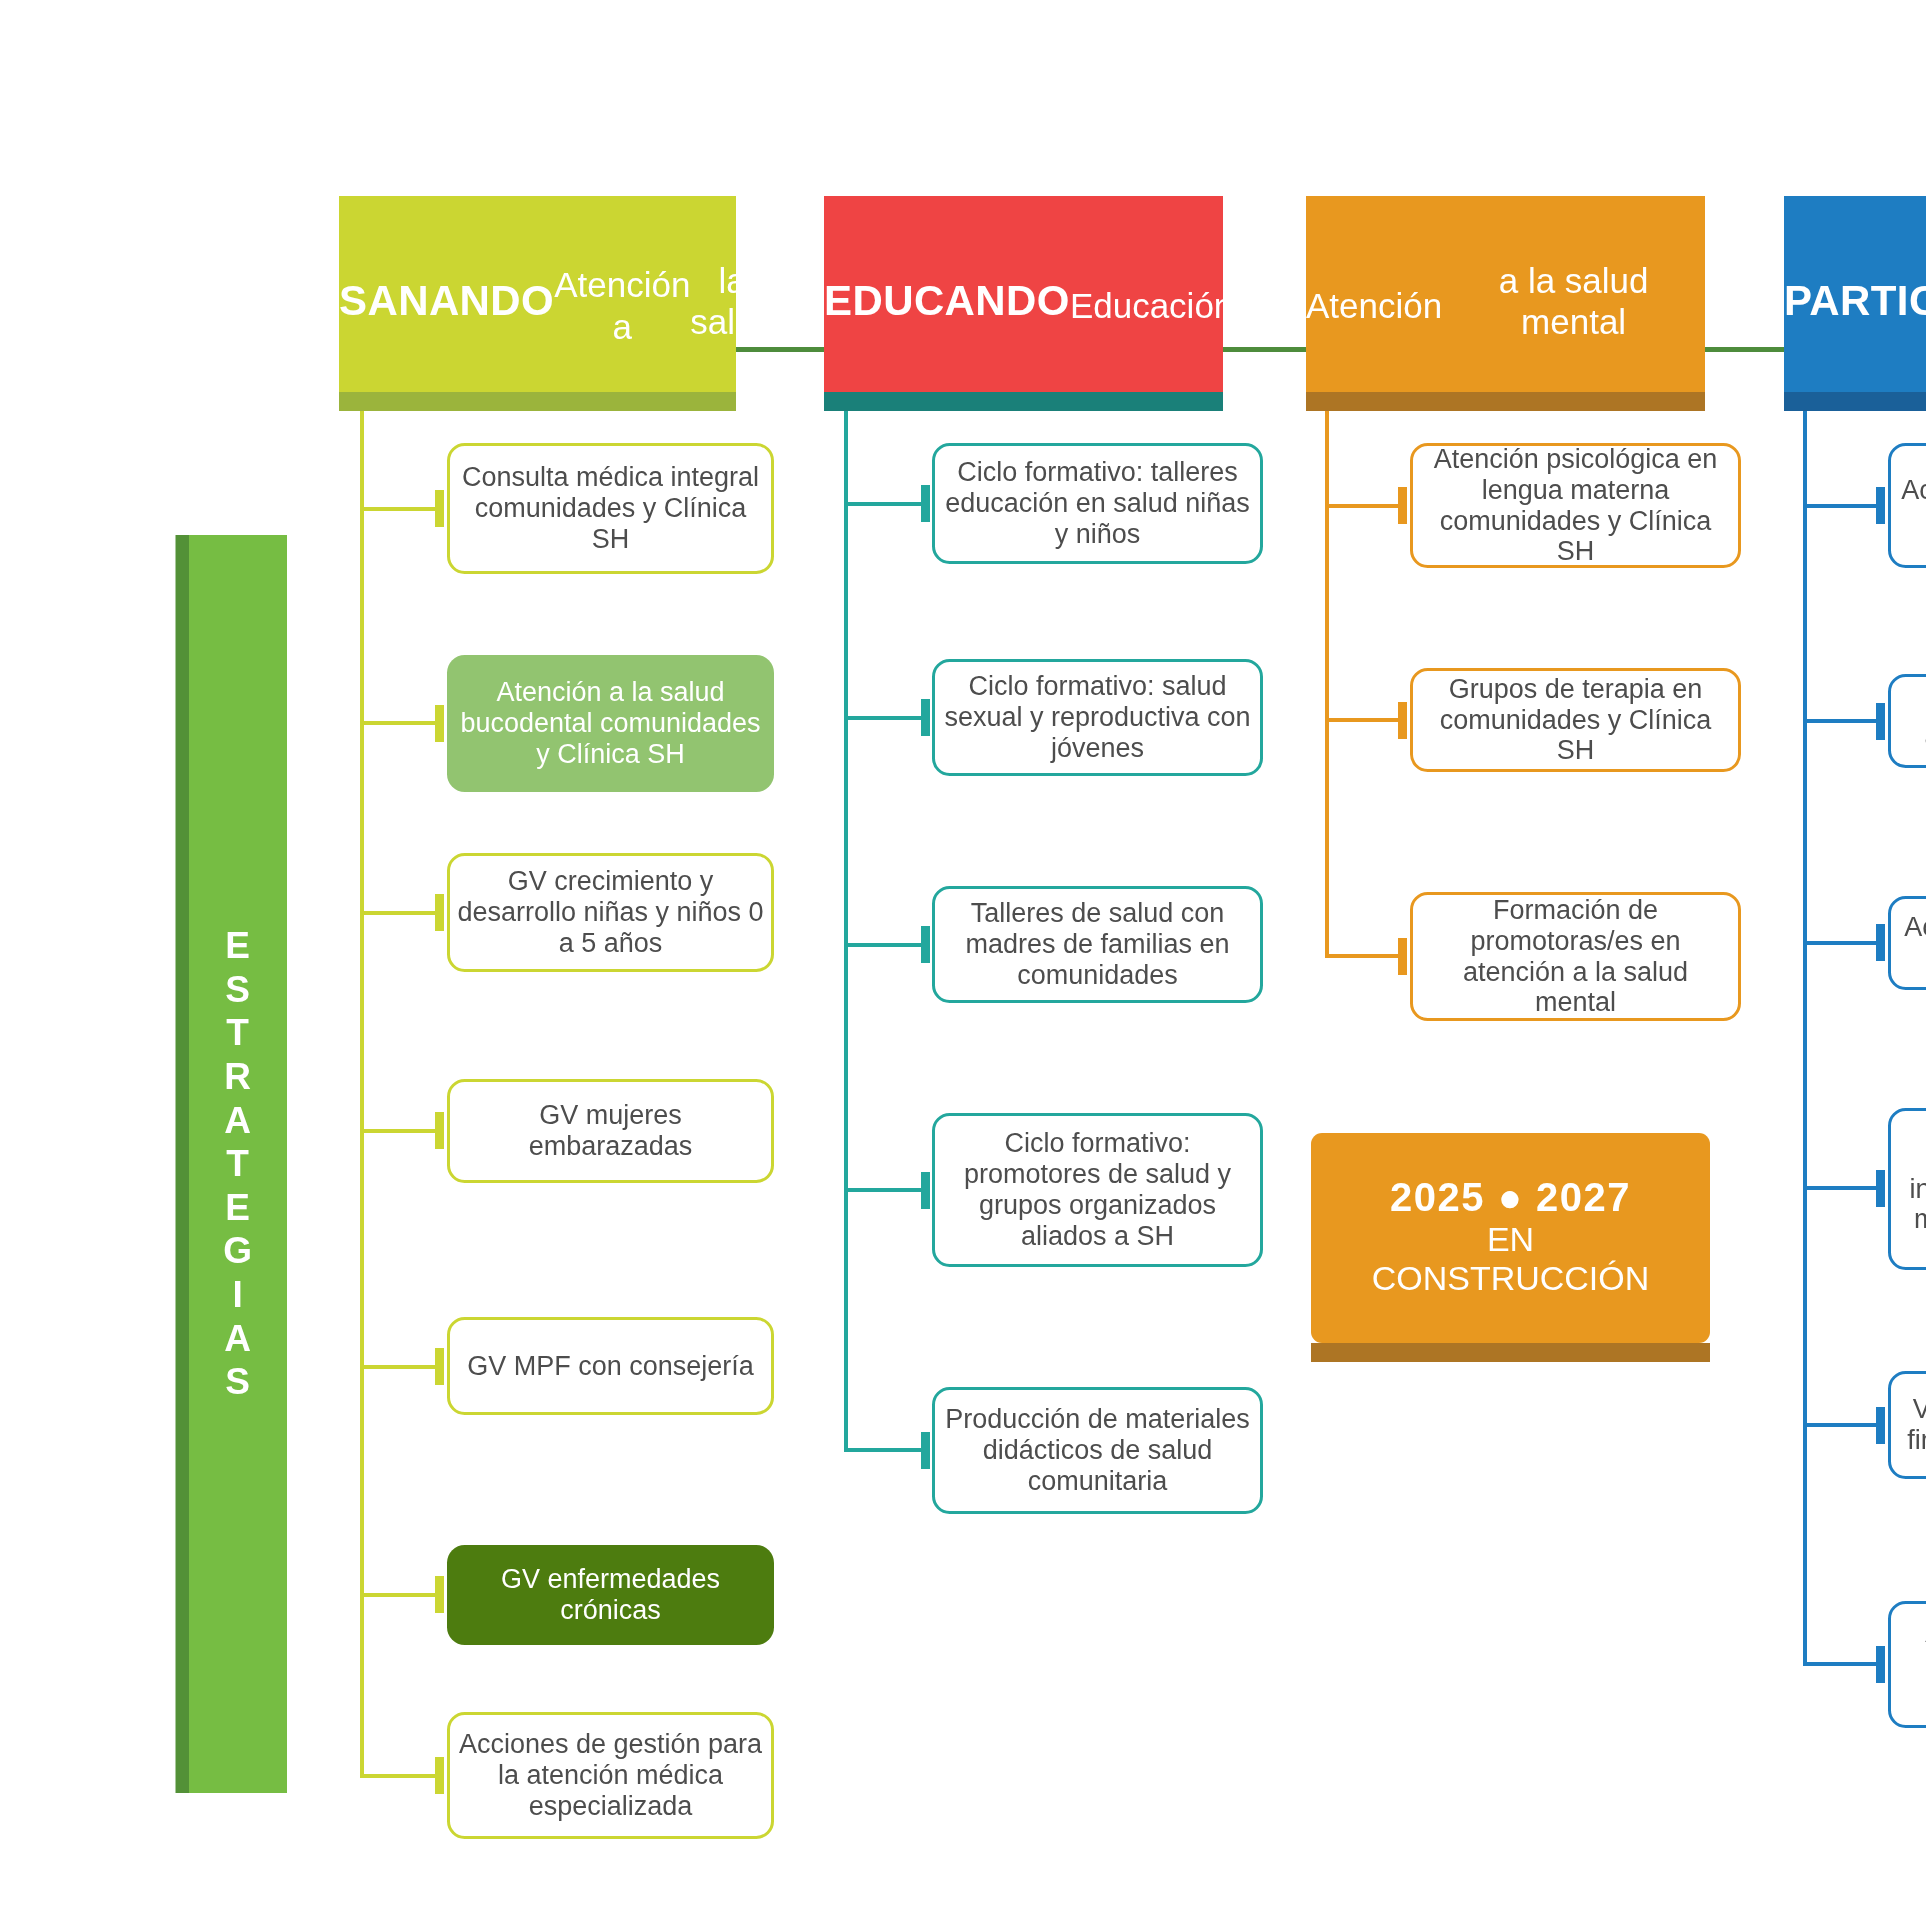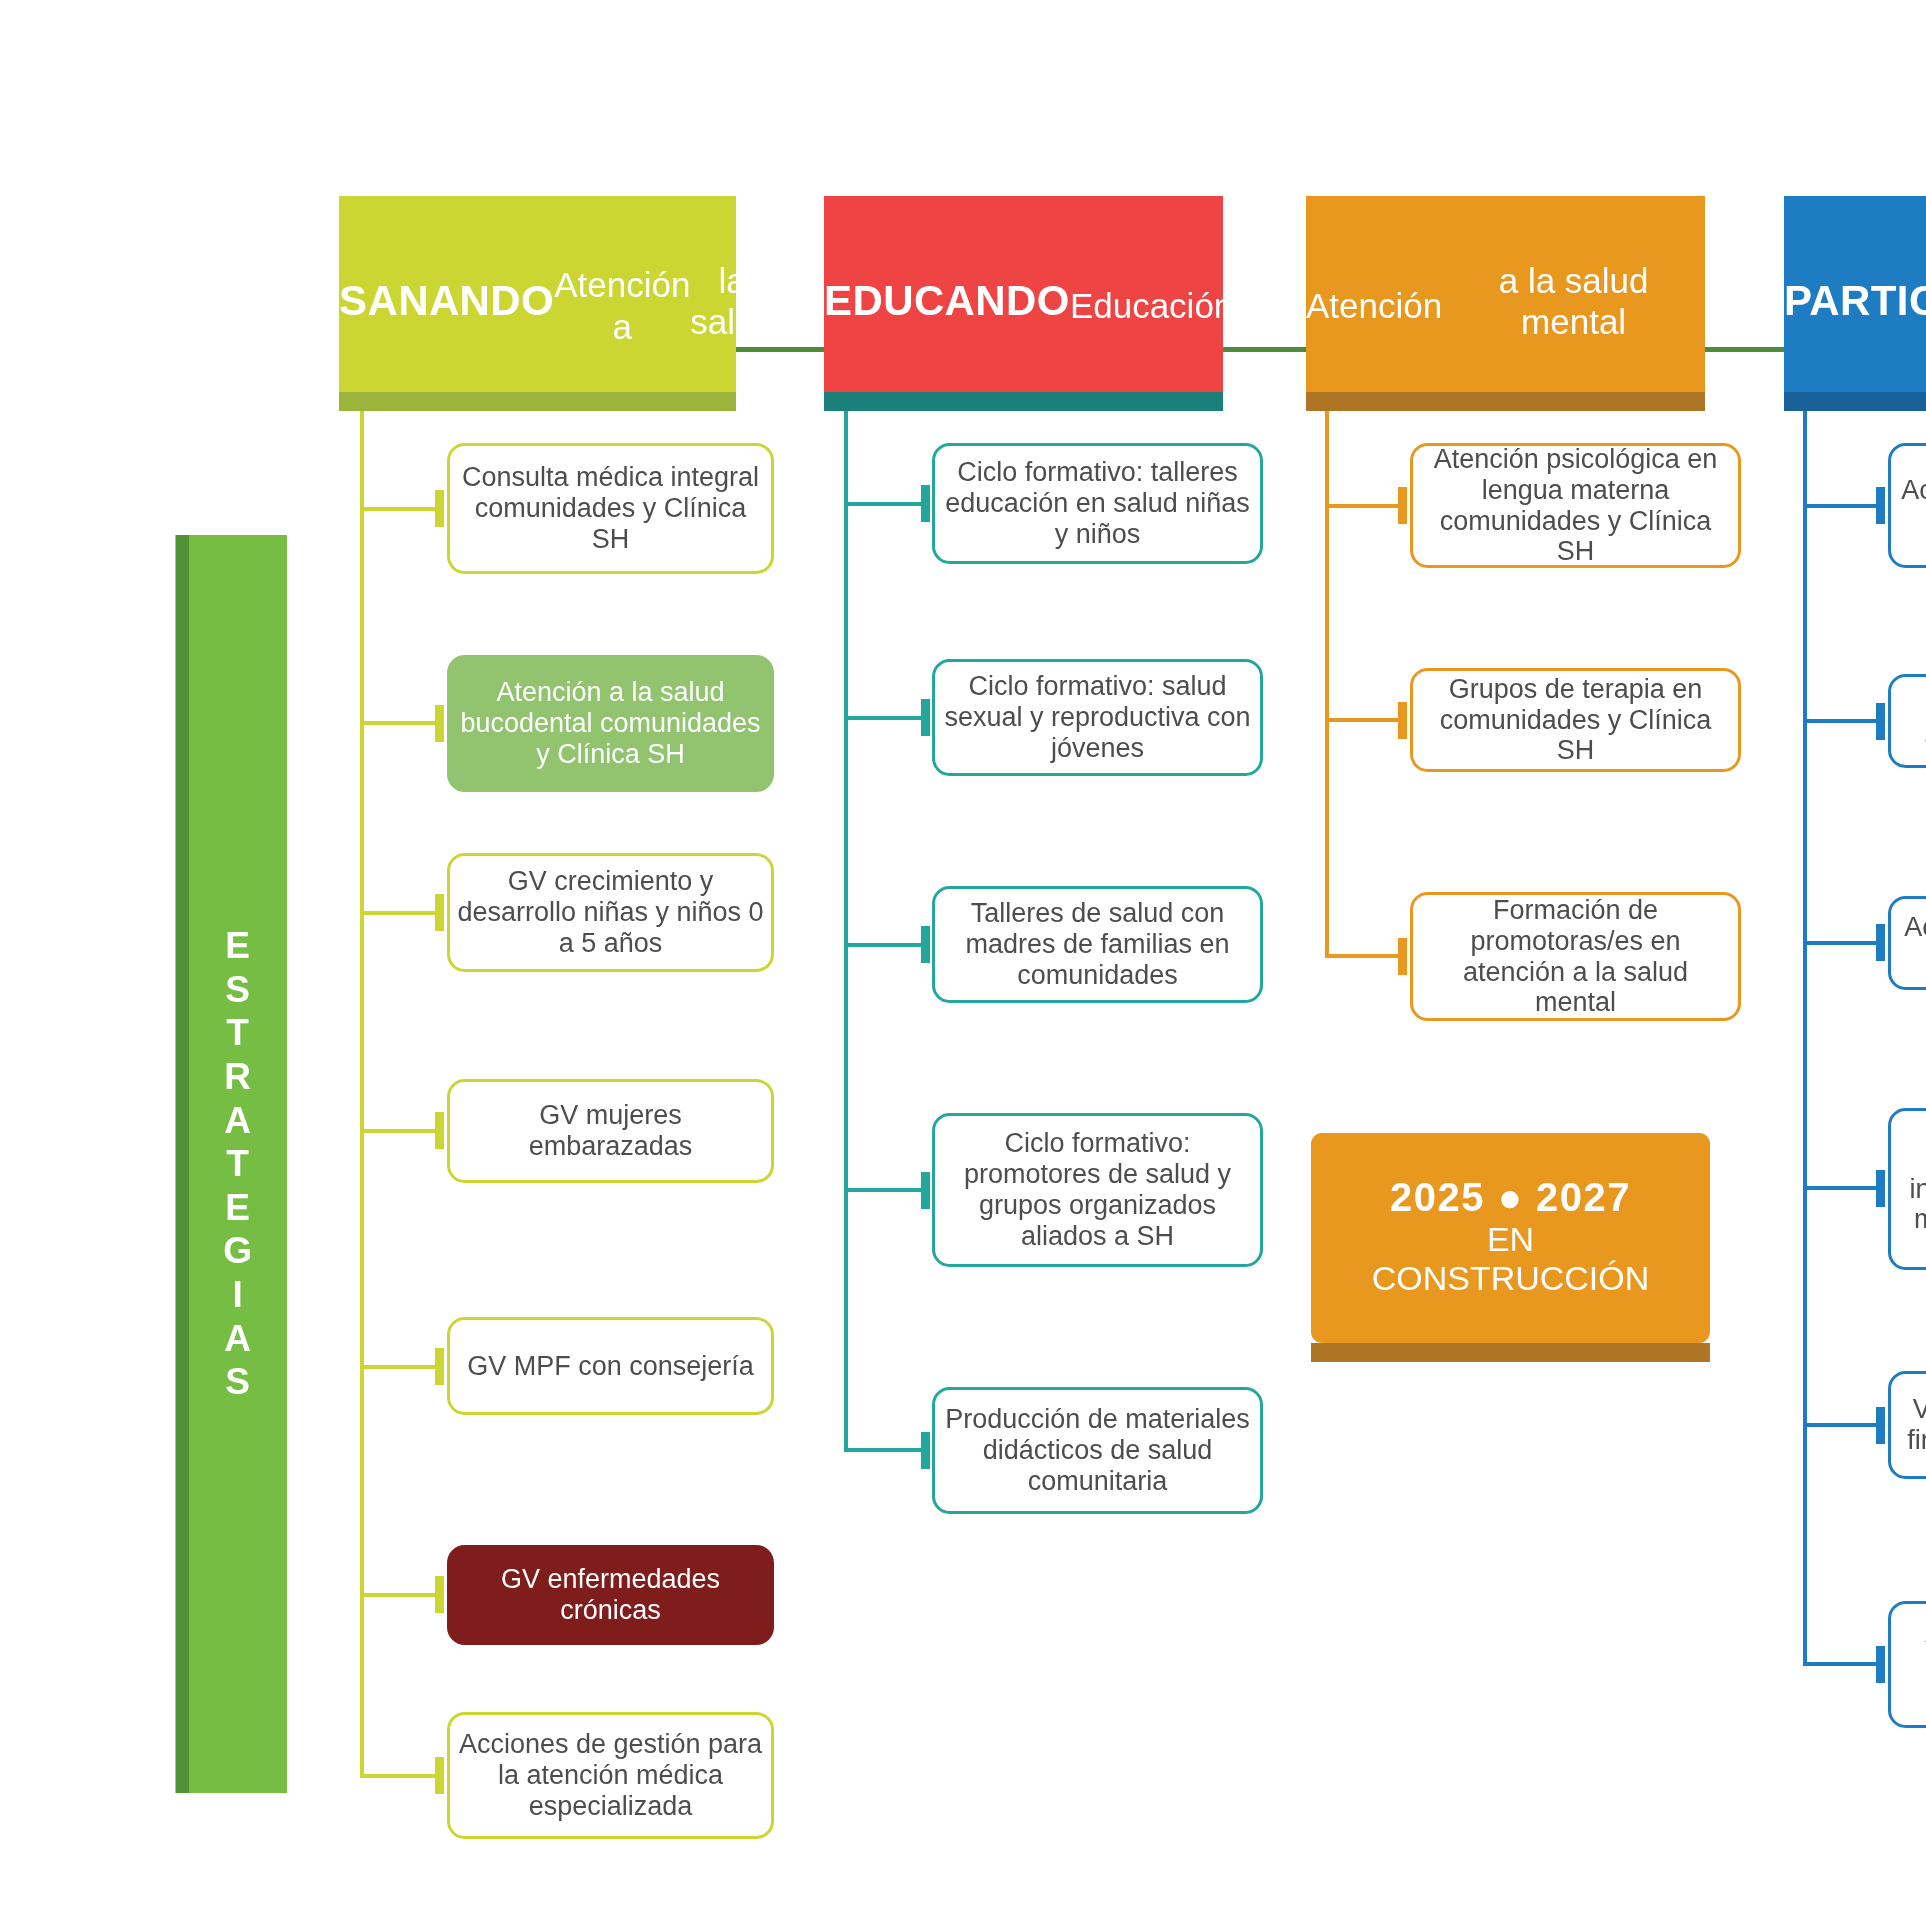--- a/index.html
+++ b/index.html
@@ -146,21 +146,21 @@
       <div class="item" style="left: 447px; top: 1079px; width: 327px; height: 104px; border-color: rgb(203, 214, 50);">
         <span>GV mujeres embarazadas</span>
       </div>
       <div class="branch" style="left: 360px; top: 1365px; width: 78px; background: rgb(203, 214, 50);"></div>
       <div class="stub" style="left: 435px; top: 1348px; height: 37px; background: rgb(203, 214, 50);"></div>
       <div class="item" style="left: 447px; top: 1317px; width: 327px; height: 98px; border-color: rgb(203, 214, 50);">
         <span>GV MPF con consejería</span>
       </div>
       <div class="branch" style="left: 360px; top: 1593px; width: 78px; background: rgb(203, 214, 50);"></div>
       <div class="stub" style="left: 435px; top: 1576px; height: 37px; background: rgb(203, 214, 50);"></div>
-      <div class="item filled" style="left: 447px; top: 1545px; width: 327px; height: 100px; background: #7f1d1d; border: none;">
+      <div class="item filled" style="left: 447px; top: 1545px; width: 327px; height: 100px; background: #4d7c0f; border: none;">
         <span>GV enfermedades crónicas</span>
       </div>
       <div class="branch" style="left: 360px; top: 1774px; width: 78px; background: rgb(203, 214, 50);"></div>
       <div class="stub" style="left: 435px; top: 1757px; height: 37px; background: rgb(203, 214, 50);"></div>
       <div class="item" style="left: 447px; top: 1712px; width: 327px; height: 127px; border-color: rgb(203, 214, 50);">
         <span>Acciones de gestión para la atención médica especializada</span>
       </div>
       <div class="col-head" style="left: 824px; width: 399px; background: #ef4444;">
         <div class="ttl">EDUCANDO</div>
         <div class="sub">Educación</div>

